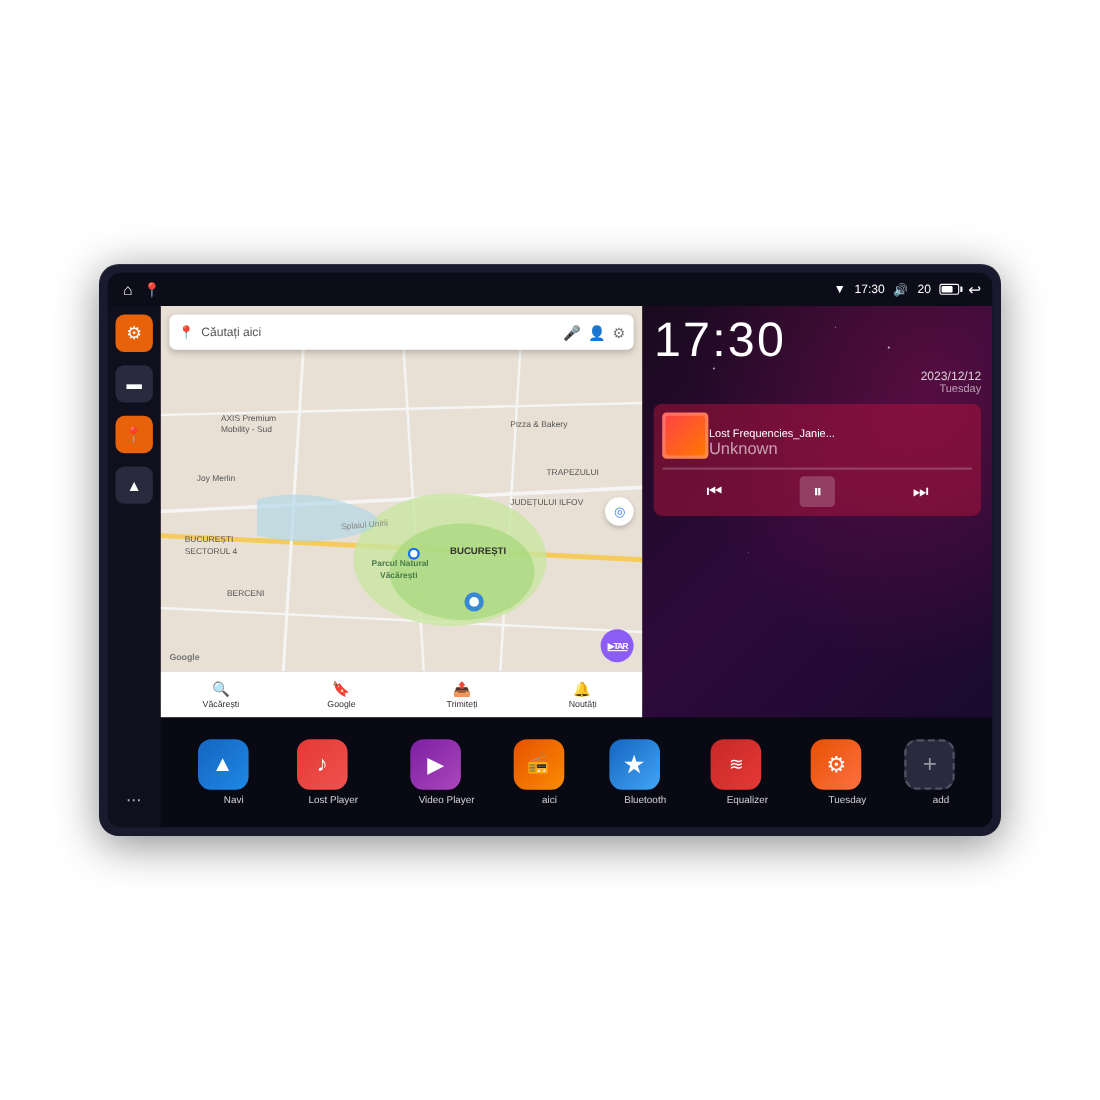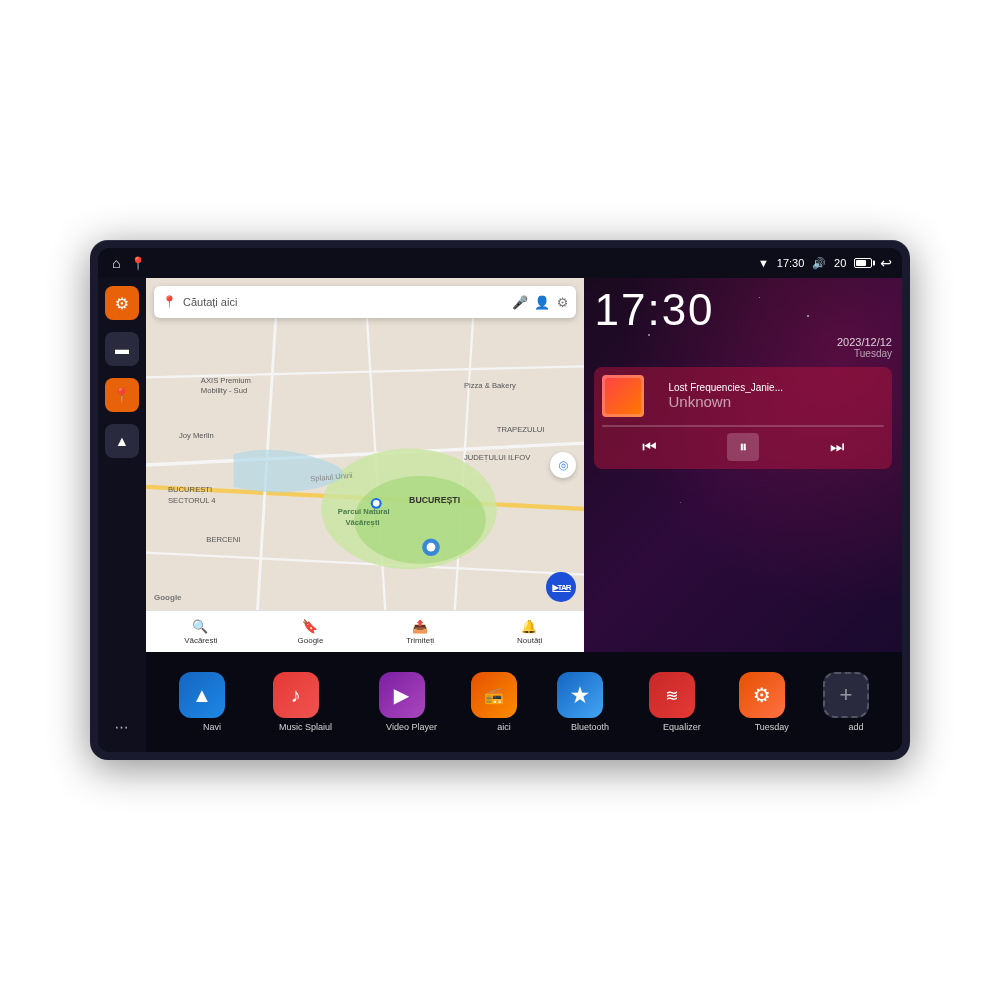--- a/index.html
+++ b/index.html
@@ -254,22 +254,22 @@
     .music-player {
       background: rgba(180, 20, 60, 0.5);
       border-radius: 8px;
       padding: 8px;
       z-index: 2;
       backdrop-filter: blur(5px);
     }
 
     .music-info {
       display: flex;
-      align-items: center;
-      gap: 24px;
+      align-items: flex-end;
+      gap: 0;
       margin-bottom: 8px;
     }
 
     .album-art {
       width: 42px;
       height: 42px;
       border-radius: 4px;
       background: linear-gradient(135deg, #ff6b6b, #ff8c42);
       flex-shrink: 0;
       overflow: hidden;
@@ -402,21 +402,21 @@
       color: #4285f4;
       cursor: pointer;
     }
 
     .map-fab {
       position: absolute;
       bottom: 50px;
       right: 8px;
       width: 30px;
       height: 30px;
-      background: #1d4ed8;
+      background: #8b5cf6;
       border-radius: 50%;
       display: flex;
       align-items: center;
       justify-content: center;
       font-size: 11px;
       color: white;
       font-weight: bold;
       cursor: pointer;
       text-decoration: underline;
     }
@@ -622,21 +622,21 @@
           <div class="app-item">
             <div class="app-icon app-navi">
               <span style="color:white;font-size:20px;">▲</span>
             </div>
             <span class="app-label">Navi</span>
           </div>
           <div class="app-item">
             <div class="app-icon app-music">
               <span style="color:white;font-size:20px;">♪</span>
             </div>
-            <span class="app-label">Music Splaiul</span>
+            <span class="app-label">Lost Player</span>
           </div>
           <div class="app-item">
             <div class="app-icon app-video">
               <span style="color:white;font-size:20px;">▶</span>
             </div>
             <span class="app-label">Video Player</span>
           </div>
           <div class="app-item">
             <div class="app-icon app-radio">
               <span style="color:white;font-size:16px;">📻</span>

